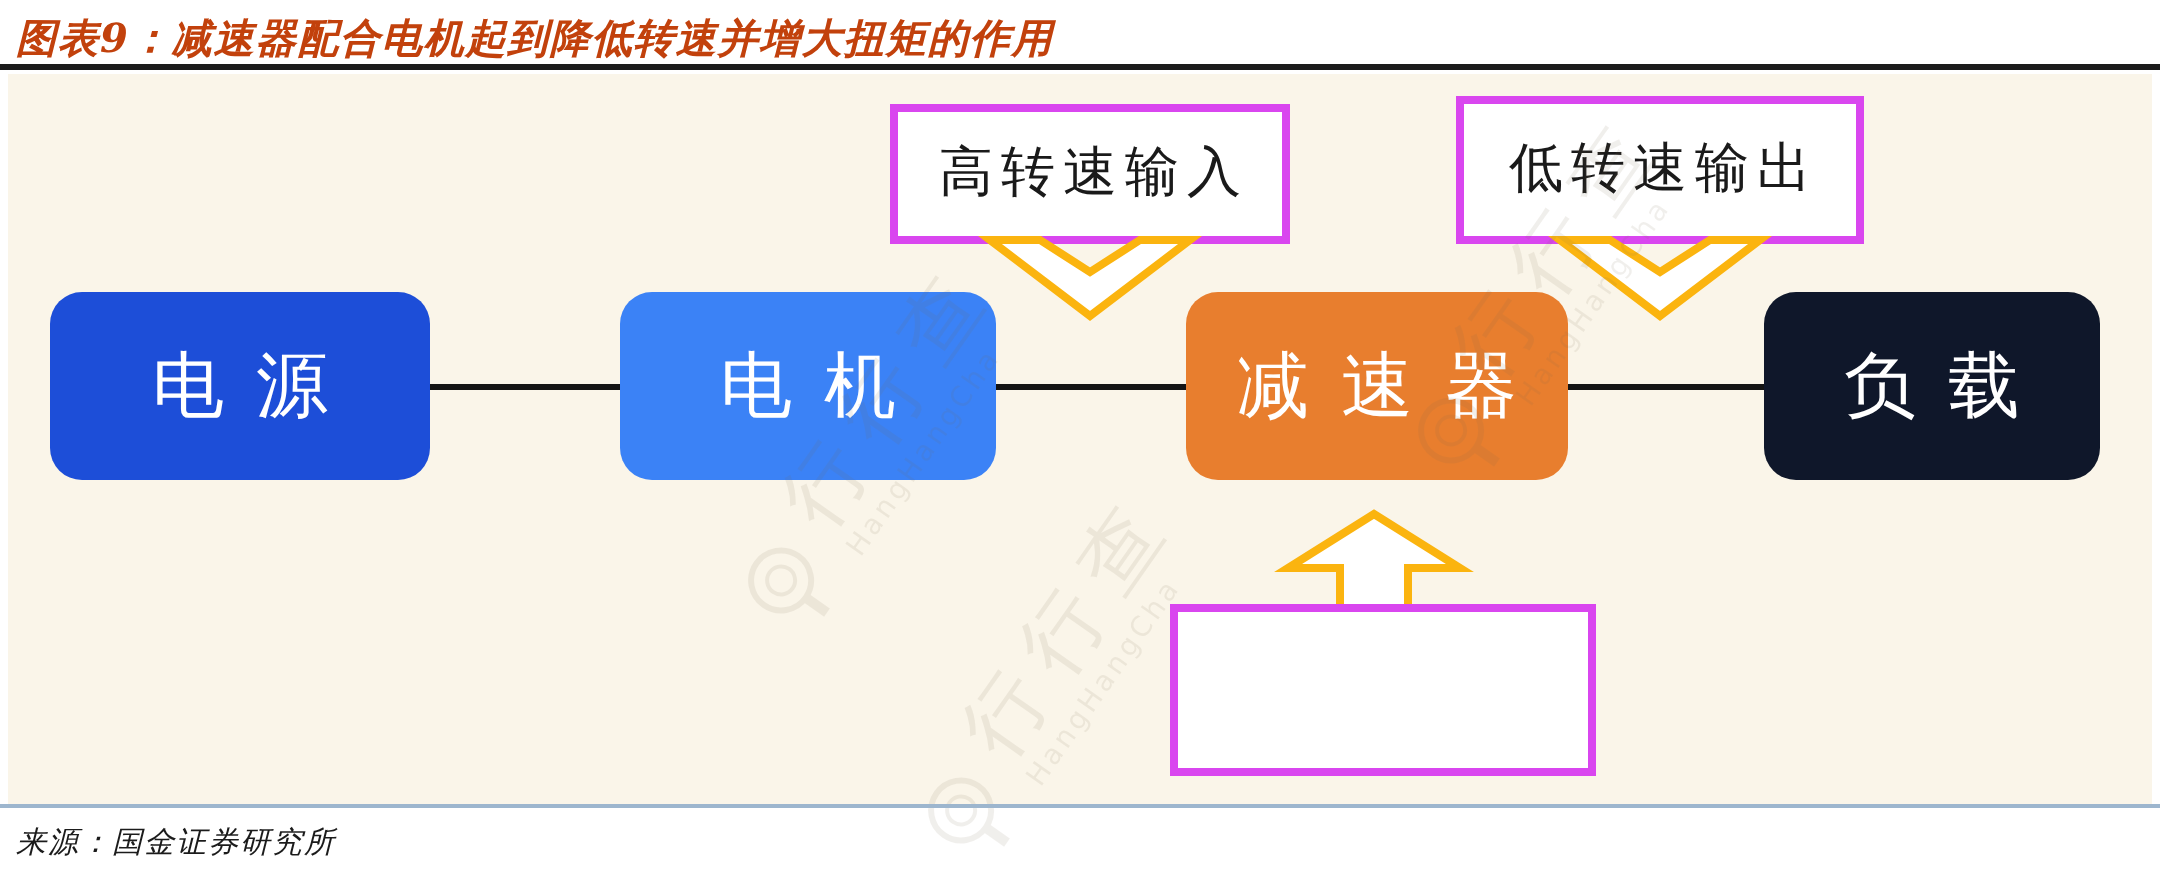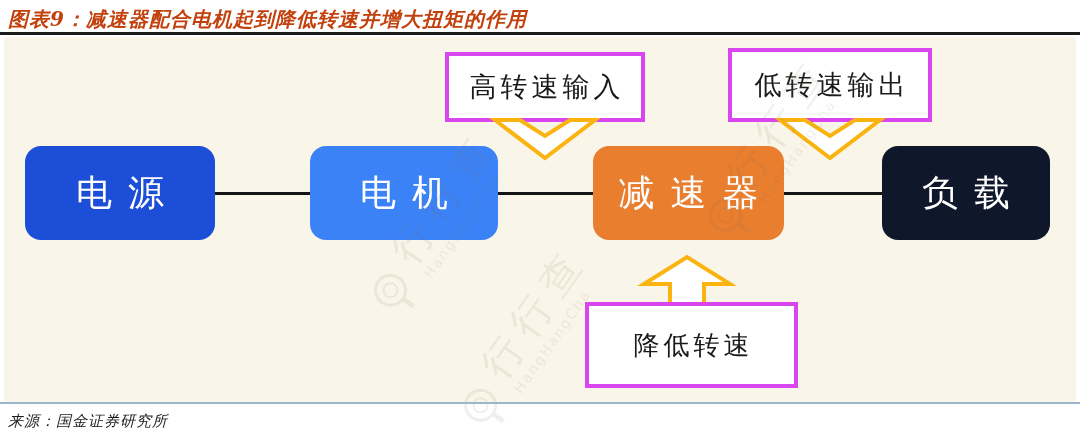--- a/index.html
+++ b/index.html
@@ -85,21 +85,20 @@
 </div>
 <svg class="arrow-svg" style="left:775px;top:118px;" width="110" height="44" viewBox="0 0 110 44">
   <polygon points="5,2 55,40 105,2 80,2 55,18 30,2" fill="#ffffff" stroke="#FBB40F" stroke-width="4" stroke-linejoin="miter"></polygon>
 </svg>
 
 <svg class="arrow-svg" style="left:632px;top:254px;" width="110" height="56" viewBox="0 0 110 56">
   <path d="M38,56 L38,30 L12,30 L55,3 L98,30 L72,30 L72,56" fill="#ffffff" stroke="#FBB40F" stroke-width="4" stroke-linejoin="miter"></path>
 </svg>
 <div class="callout" style="left:585px;top:302px;width:213px;height:86px;font-size:26px;">
   <span>
-    <span style="display:block;">降低转速</span>
   </span>
 </div>
 
 <div class="wm" style="left:330px;top:190px;">
   <svg width="48" height="50" viewBox="0 0 48 50">
     <circle cx="24" cy="20" r="15" fill="none" stroke="currentColor" stroke-width="3"></circle>
     <circle cx="24" cy="20" r="7" fill="none" stroke="currentColor" stroke-width="2"></circle>
     <line x1="24" y1="35" x2="24" y2="48" stroke="currentColor" stroke-width="5"></line>
   </svg>
   <span class="wm-textcol">

